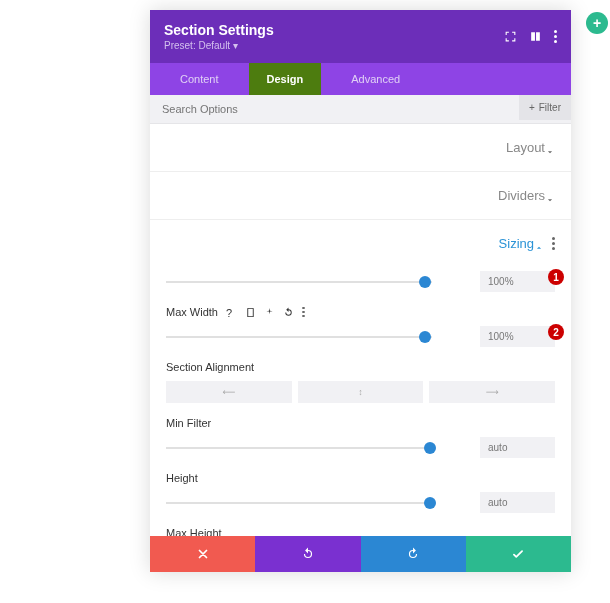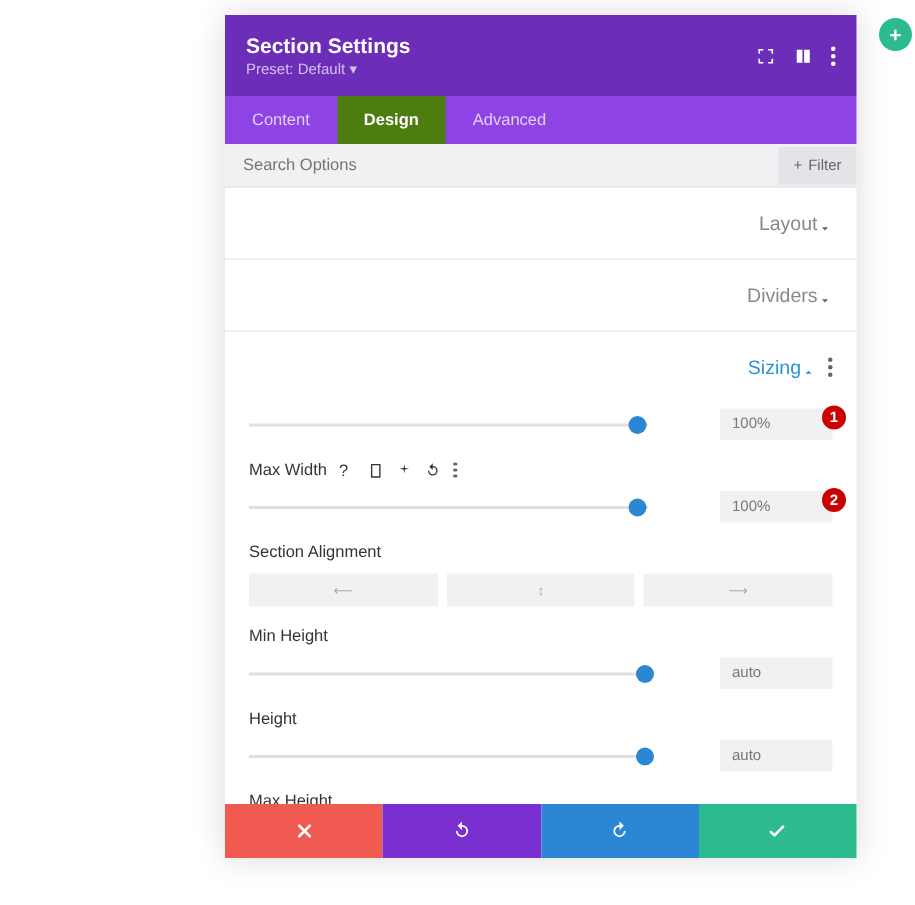--- a/index.html
+++ b/index.html
@@ -6,23 +6,23 @@
     body { background: #fff; width: 610px; height: 603px; position: relative; }
     .fab { position: absolute; top: 12px; right: 2px; width: 22px; height: 22px; background: #2cba8f; border-radius: 50%; color: #fff; display: flex; align-items: center; justify-content: center; font-size: 14px; font-weight: bold; cursor: pointer; }
     .panel { position: absolute; top: 10px; left: 150px; width: 421px; background: #fff; box-shadow: 0 0 20px rgba(0,0,0,0.15); display: flex; flex-direction: column; height: 562px; }
     .header { background: #6c2eb9; color: #fff; padding: 12px 14px; display: flex; justify-content: space-between; }
     .header-left { display: flex; flex-direction: column; gap: 2px; }
     .header-title { font-size: 14px; font-weight: 600; }
     .header-preset { font-size: 10px; color: #d4c0ee; }
     .header-icons { display: flex; gap: 12px; align-items: center; }
     .header-icons svg { width: 13px; height: 13px; fill: #fff; cursor: pointer; }
     .tabs { background: #8e44e5; display: flex; }
-    .tab { padding: 10px 18px; font-size: 11px; color: #e0d0f5; cursor: pointer; }
+    .tab { padding: 10px 18px; font-size: 11px; color: #e0d0f5; cursor: pointer; margin-left: 12px; }
     .tab.active { background: #4d7c0f; color: #fff; font-weight: 600; }
-    .filter-row { background: #f1f1f4; display: flex; align-items: center; justify-content: space-between; border-bottom: 1px solid #e5e5e8; }
+    .filter-row { background: #f1f1f4; display: flex; align-items: flex-start; justify-content: space-between; border-bottom: 1px solid #e5e5e8; }
     .search-placeholder { flex: 1; padding: 8px 12px; font-size: 11px; color: #999; background: transparent; border: none; outline: none; }
     .filter-btn { background: #e4e4e8; padding: 7px 10px; font-size: 10px; color: #666; display: flex; align-items: center; gap: 4px; cursor: pointer; }
     .body { flex: 1; overflow-y: auto; position: relative; }
     .body::-webkit-scrollbar { width: 4px; }
     .body::-webkit-scrollbar-thumb { background: #444; border-radius: 2px; }
     .group { border-bottom: 1px solid #eee; }
     .group-header { padding: 16px 16px; display: flex; align-items: center; justify-content: flex-end; cursor: pointer; }
     .group-title { font-size: 13px; color: #888; }
     .group-title.open { color: #2b93d6; }
     .chev { width: 10px; height: 10px; }
@@ -176,21 +176,21 @@
           </div>
           <div class="align-row">
             <div class="align-btn">⟵</div>
             <div class="align-btn">↕</div>
             <div class="align-btn">⟶</div>
           </div>
         </div>
 
         <div class="field">
           <div class="field-label-row">
-            <span class="field-label">Min Height</span>
+            <span class="field-label">Min Filter</span>
           </div>
           <div class="slider-row">
             <div class="slider">
                 <div class="slider-thumb" style="left:97%"></div>
               </div>
             <input class="value-box" value="auto" style="">
           </div>
         </div>
 
         <div class="field">

